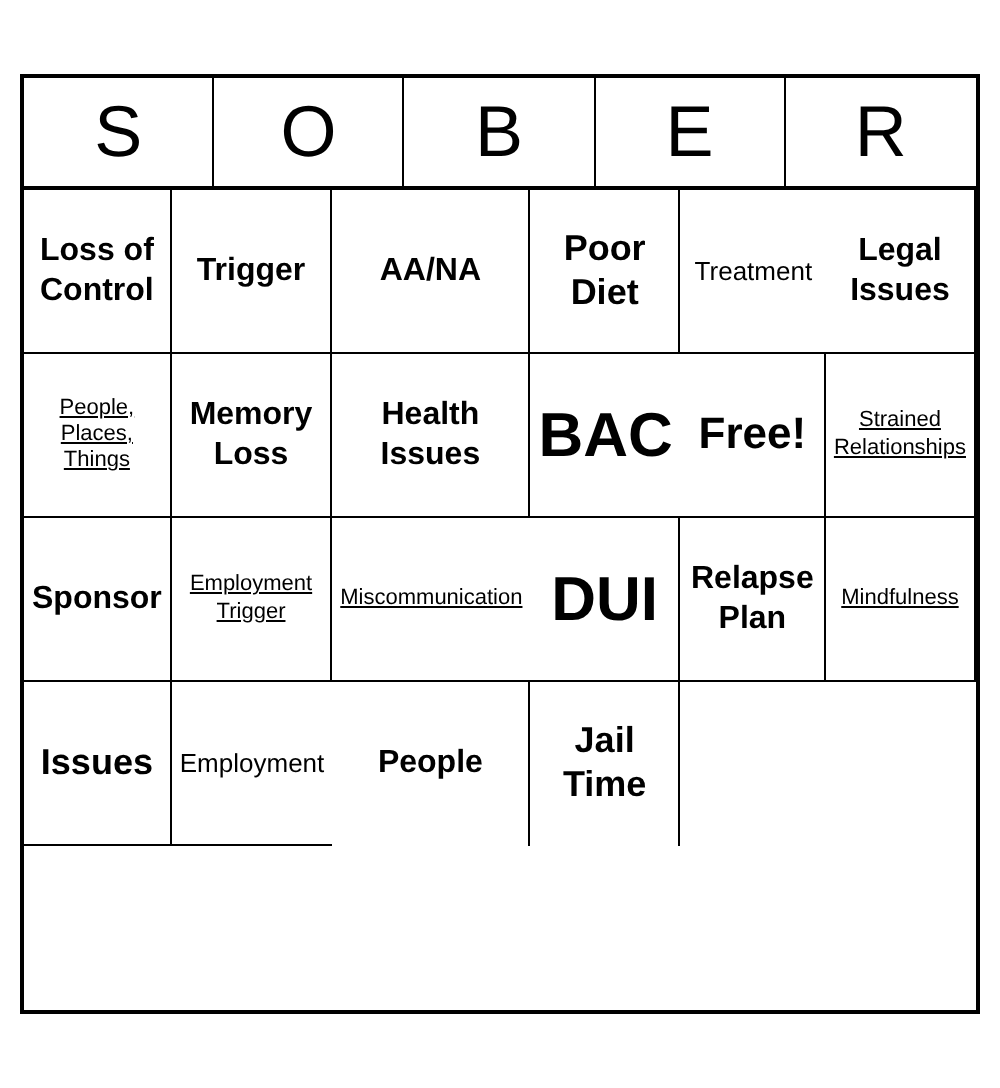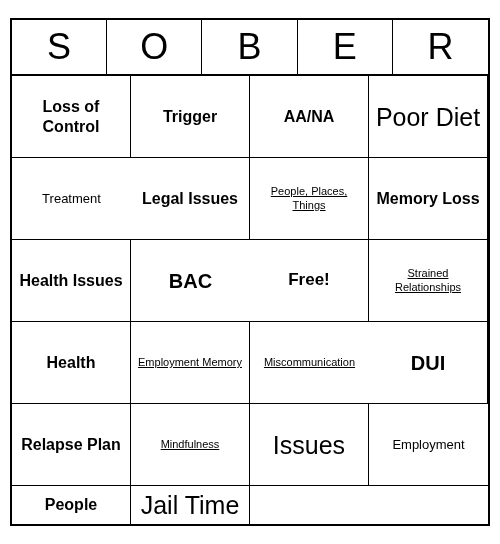--- a/index.html
+++ b/index.html
@@ -26,58 +26,58 @@
       font-size: 36px;
       font-weight: normal;
       padding: 6px 0;
       border-right: 1px solid #000;
     }
     .bingo-header-cell:last-child {
       border-right: none;
     }
     .bingo-grid {
       display: grid;
-      grid-template-columns: repeat(4, 1fr);
+      grid-template-columns: repeat(6, 1fr);
       grid-template-rows: repeat(5, 82px);
     }
     .bingo-cell {
       border-right: 1px solid #000;
       border-bottom: 1px solid #000;
       display: flex;
       align-items: center;
       justify-content: center;
       text-align: center;
       padding: 4px;
       font-size: 13px;
       line-height: 1.2;
     }
     .bingo-cell:nth-child(5n) {
       border-right: none;
     }
     .bingo-grid .bingo-cell:nth-child(n+21) {
       border-bottom: none;
     }
     .bingo-cell.large {
-      font-size: 25px;
-      font-weight: normal;
+      font-size: 18px;
+      font-weight: bold;
     }
     .bingo-cell.xlarge {
-      font-size: 20px;
+      font-size: 31px;
       font-weight: bold;
     }
     .bingo-cell.medium {
       font-size: 16px;
       font-weight: bold;
     }
     .bingo-cell.small {
       font-size: 11px;
       text-decoration: underline;
     }
     .bingo-cell.free {
-      font-size: 17px;
+      font-size: 22px;
       font-weight: bold;
     }
   </style>
 </head>
 <body>
 
 <div class="bingo-card">
   <div class="bingo-header">
   <div class="bingo-header-cell">S</div>
       <div class="bingo-header-cell">O</div>
@@ -91,22 +91,22 @@
       <div class="bingo-cell medium">AA/NA</div>
       <div class="bingo-cell large">Poor Diet</div>
       <div class="bingo-cell ">Treatment</div>
       <div class="bingo-cell medium">Legal Issues</div>
       <div class="bingo-cell small">People, Places, Things</div>
       <div class="bingo-cell medium">Memory Loss</div>
       <div class="bingo-cell medium">Health Issues</div>
       <div class="bingo-cell xlarge">BAC</div>
       <div class="bingo-cell free">Free!</div>
       <div class="bingo-cell small">Strained Relationships</div>
-      <div class="bingo-cell medium">Health</div>
-      <div class="bingo-cell small">Employment Memory</div>
+      <div class="bingo-cell medium">Sponsor</div>
+      <div class="bingo-cell small">Employment Trigger</div>
       <div class="bingo-cell small">Miscommunication</div>
       <div class="bingo-cell xlarge">DUI</div>
       <div class="bingo-cell medium">Relapse Plan</div>
       <div class="bingo-cell small">Mindfulness</div>
       <div class="bingo-cell large">Issues</div>
       <div class="bingo-cell ">Employment</div>
       <div class="bingo-cell medium">People</div>
       <div class="bingo-cell large">Jail Time</div>
     </div>
 </div>

